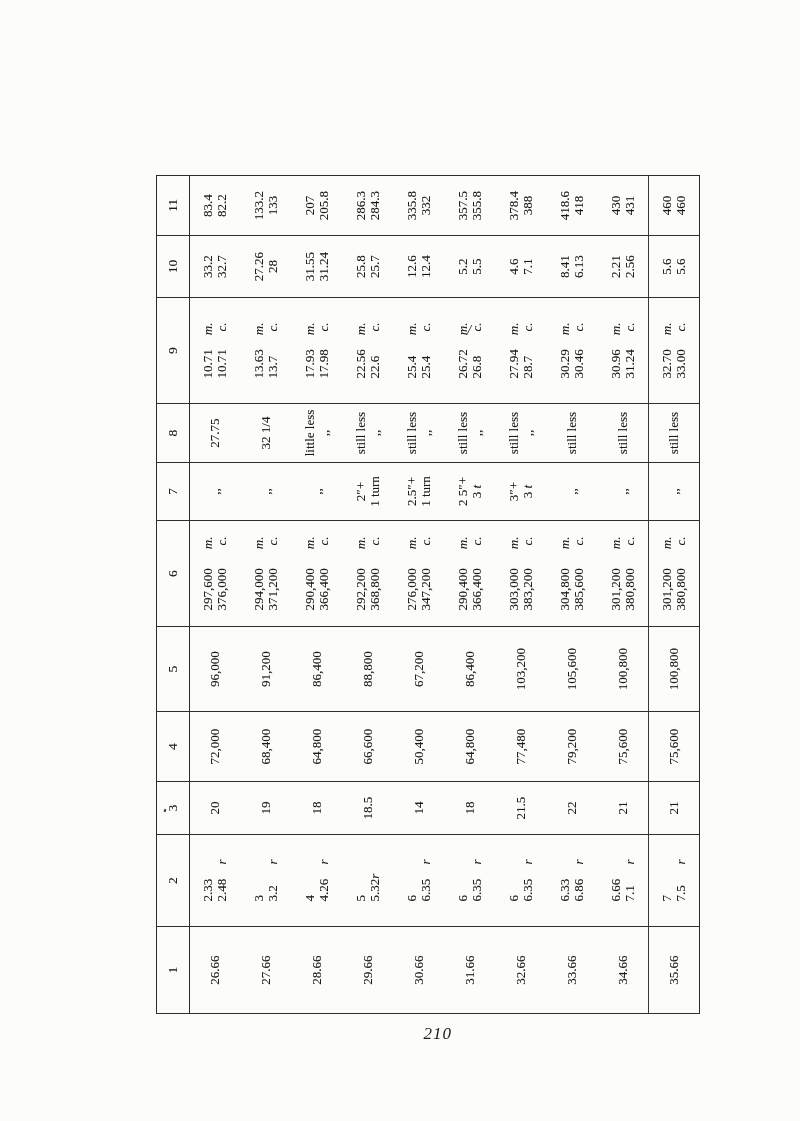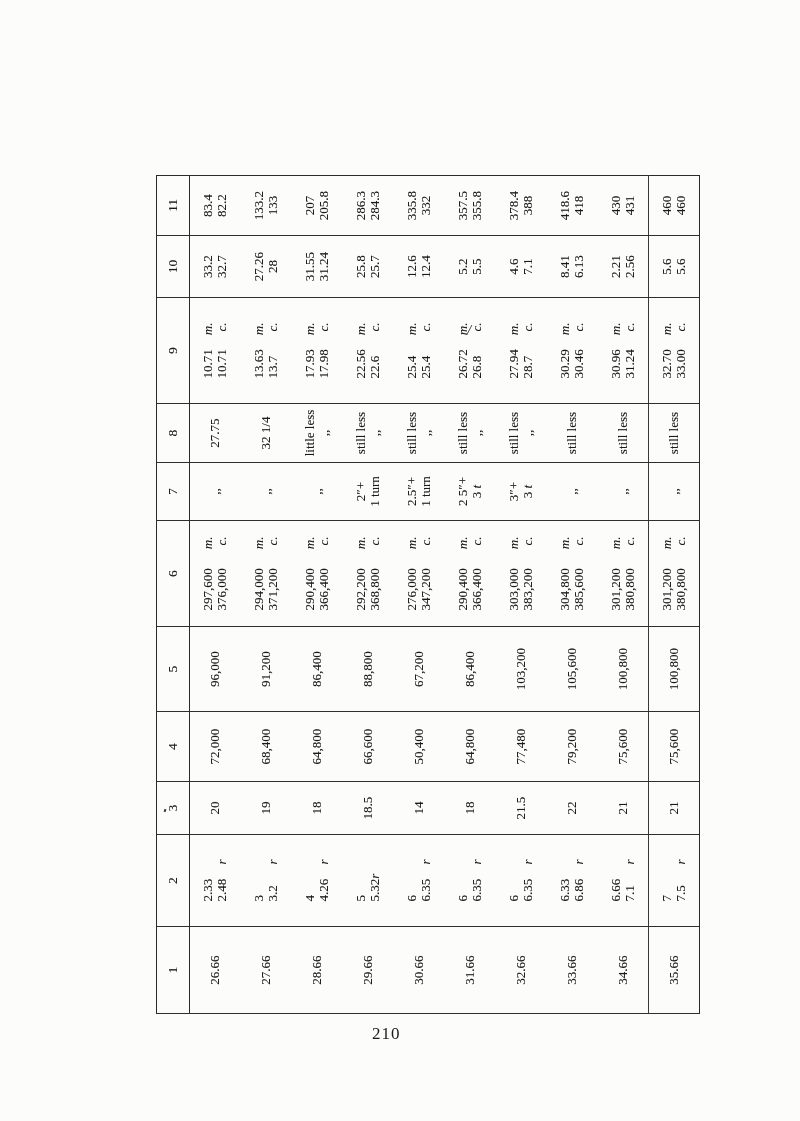--- a/index.html
+++ b/index.html
@@ -49,21 +49,22 @@
   .ln i{font-style:italic;}
   .pair{display:flex;justify-content:space-between;margin:0 auto;text-align:left;}
   .blk{display:block;margin:0 auto;text-align:left;}
   .pw2{width:42px;}
   .pw6{width:74px;}
   .pw9{width:56px;}
   .page-number{
     position:absolute;
     left:372px; top:1024px;
     width:80px;
-    text-align:left;
+    text-align:right;
+    font-style:italic;
     font-size:17px;
     letter-spacing:1px;
   }
   .scan-slash{
     position:absolute;
     left:467px; top:322px;
     font-size:15px;
     font-style:italic;
     color:#2a2a2a;
   }

